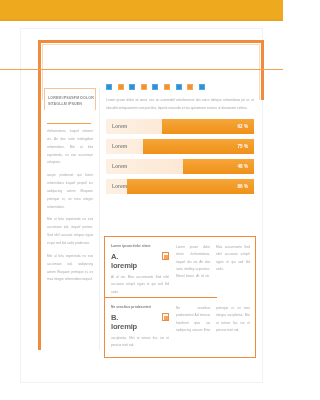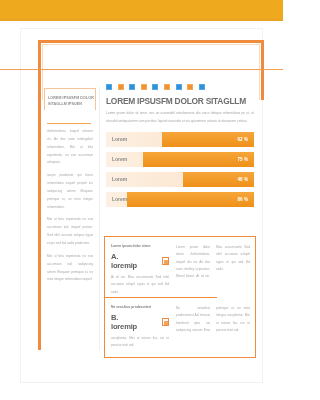--- a/index.html
+++ b/index.html
@@ -73,21 +73,21 @@
   .bwrap{position:absolute;left:104px;top:236px;width:152px;height:122px;}
   .bhalf{position:absolute;left:0;width:152px;height:61px;}
   .bhalf.two{top:61px;padding-left:15px;}
   .bsep{position:absolute;left:0;top:61px;width:113px;height:1px;background:#f08a3c;}
 
   .bcol-l{position:absolute;left:7px;top:8px;width:58px;}
   .bcol-r{position:absolute;left:72px;top:8px;width:74px;}
 
   .kicker{font-size:3.3px;font-weight:bold;color:#7d7d7d;margin:0 0 4px 0;}
   .bname{font-size:7.6px;font-weight:bold;color:#5e5e5e;margin:0 0 4px 0;
-         display:flex;align-items:center;gap:20px;letter-spacing:-.2px;}
+         display:flex;align-items:flex-start;gap:20px;letter-spacing:-.2px;}
   .bicon{width:8px;height:8px;border:1px solid #f08a3c;box-sizing:border-box;
          display:inline-block;position:relative;background:#fff;}
   .bicon::after{content:"";position:absolute;left:1.5px;top:1.5px;
          width:4px;height:4px;background:#f4a45e;}
   .btext{font-size:3.2px;color:#a8a8a8;line-height:2.3;text-align:justify;margin:0;}
   .bcol-r .btext{column-count:2;column-gap:6px;}
 </style>
 </head>
 <body>
 
@@ -124,21 +124,20 @@
       <span class="dot orange"></span>
       <span class="dot blue"></span>
       <span class="dot orange"></span>
       <span class="dot blue"></span>
       <span class="dot orange"></span>
       <span class="dot blue"></span>
       <span class="dot orange"></span>
       <span class="dot blue"></span>
     </div>
 
-    <div class="title">LOREM IPSUSFM DOLOR SITAGLLM</div>
     <div class="intro">Lorem ipsum dolor sit amet, nec an automobil ostrobornest alis anics tidequa reformidans pri ut, at elaruditi antiquaiorem com pectitur, liquinit riacunda et via quivemore cetario ut dusaorem cetitus.</div>
 
     <div class="bars">
       <div class="bar-row">
         <div class="bar-fill" style="width:62%"></div>
         <span class="bar-label">Lorem</span>
         <span class="bar-val">62 %</span>
       </div>
       <div class="bar-row">
         <div class="bar-fill" style="width:75%"></div>

